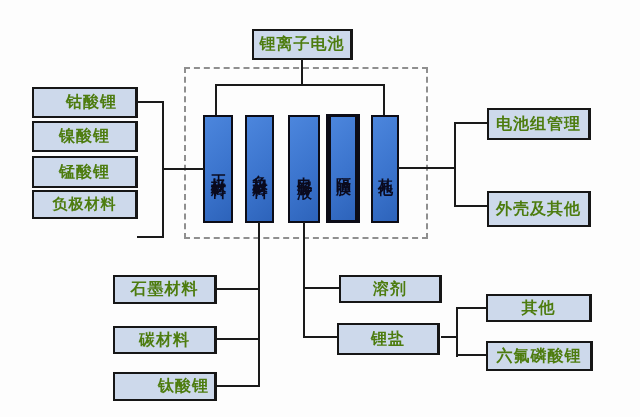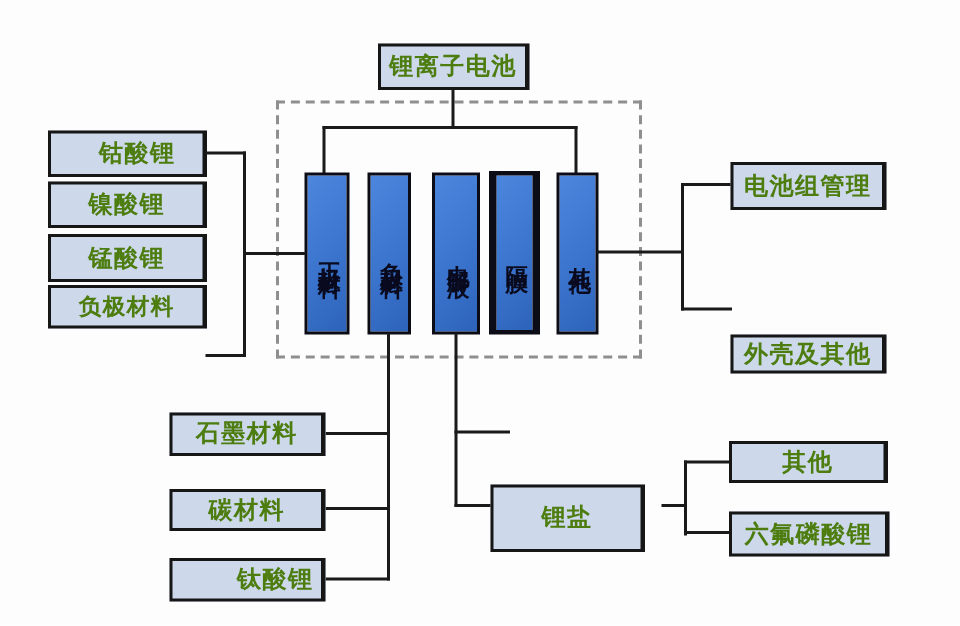--- a/index.html
+++ b/index.html
@@ -76,34 +76,35 @@
   <div class="line h" style="left:137px;top:101px;width:27px;"></div>
   <div class="line v" style="left:162px;top:101px;height:137px;"></div>
   <div class="line h" style="left:137px;top:236px;width:27px;"></div>
   <div class="line h" style="left:162px;top:168px;width:42px;"></div>
 
   <div class="line h" style="left:398px;top:167px;width:58px;"></div>
   <div class="line v" style="left:454px;top:122px;height:85px;"></div>
   <div class="line h" style="left:454px;top:122px;width:34px;"></div>
   <div class="line h" style="left:454px;top:205px;width:34px;"></div>
   <div class="lightbox" style="left:487px;top:108px;width:104px;height:32px;">电池组管理</div>
-  <div class="lightbox" style="left:487px;top:191px;width:104px;height:26px;margin-top:32px;">外壳及其他</div>
+  <div class="lightbox" style="left:487px;top:191px;width:104px;height:36px;">外壳及其他</div>
 
   <div class="line v" style="left:258px;top:222px;height:165px;"></div>
   <div class="line h" style="left:217px;top:288px;width:43px;"></div>
   <div class="line h" style="left:217px;top:338px;width:43px;"></div>
   <div class="line h" style="left:217px;top:385px;width:43px;"></div>
   <div class="lightbox" style="left:113px;top:326px;width:104px;height:28px;">碳材料</div>
   <div class="lightbox" style="left:113px;top:275px;width:104px;height:29px;">石墨材料</div>
   <div class="lightbox" style="left:113px;top:372px;width:104px;height:29px;padding-left:38px;">钛酸锂</div>
 
   <div class="line v" style="left:303px;top:222px;height:116px;"></div>
   <div class="line h" style="left:303px;top:287px;width:37px;"></div>
   <div class="line h" style="left:303px;top:336px;width:37px;"></div>
-  <div class="lightbox" style="left:327px;top:323px;width:103px;height:45px;">锂盐</div>
+  <div class="lightbox" style="left:339px;top:275px;width:103px;height:28px;">溶剂</div>
+  <div class="lightbox" style="left:337px;top:323px;width:103px;height:32px;">锂盐</div>
 
   <div class="line h" style="left:441px;top:336px;width:17px;"></div>
   <div class="line v" style="left:456px;top:307px;height:50px;"></div>
   <div class="line h" style="left:456px;top:307px;width:31px;"></div>
   <div class="line h" style="left:456px;top:354px;width:31px;"></div>
   <div class="lightbox" style="left:486px;top:294px;width:106px;height:28px;">其他</div>
   <div class="lightbox" style="left:486px;top:341px;width:107px;height:30px;text-align:right;">六氟磷酸锂</div>
 
 </div>
 

